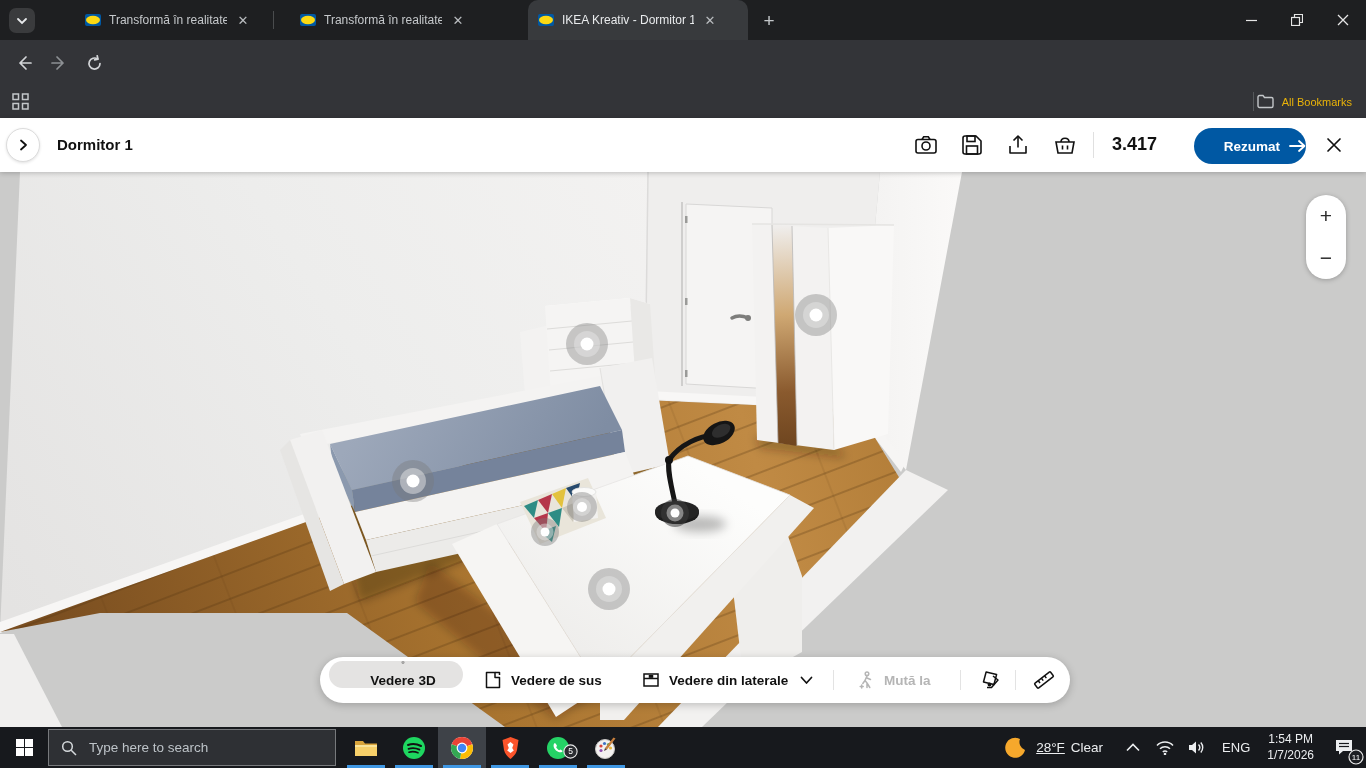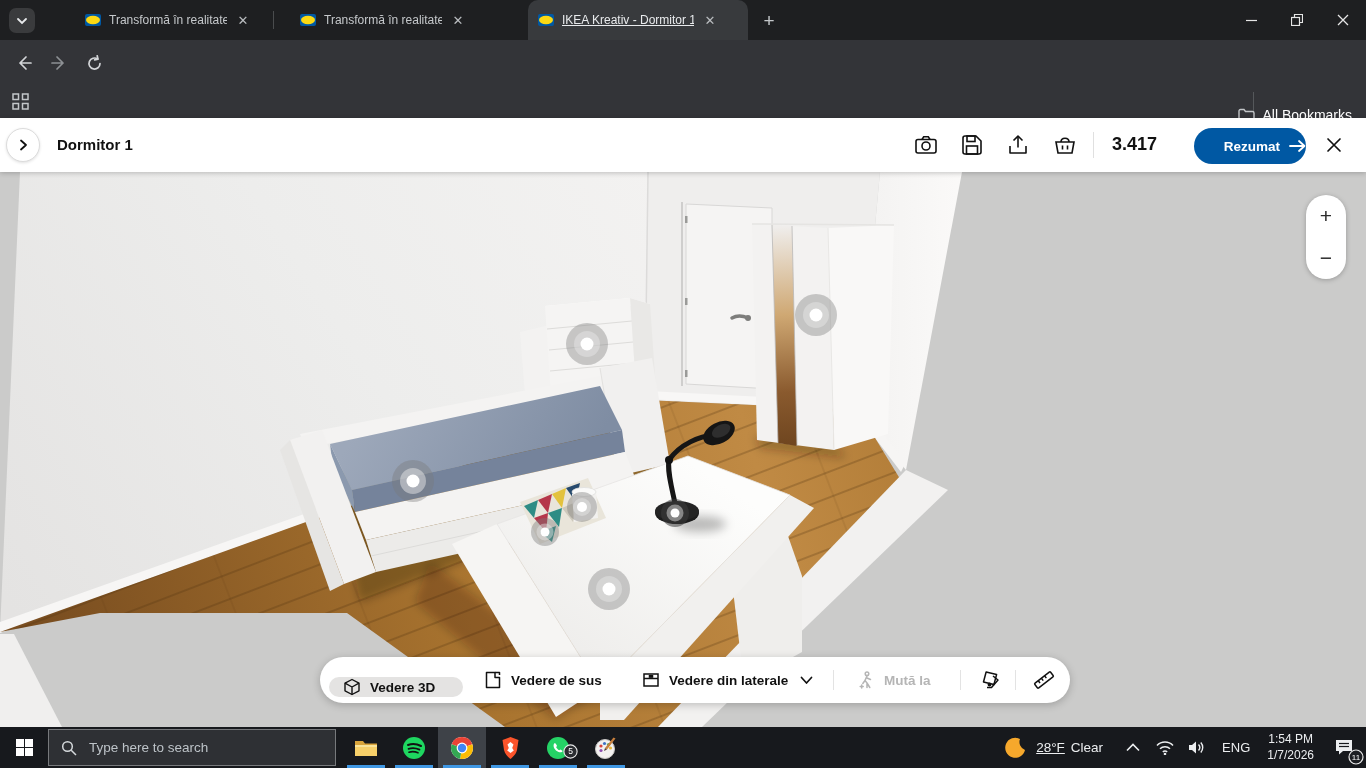--- a/index.html
+++ b/index.html
@@ -5,36 +5,36 @@
   html,body{margin:0;padding:0;background:#000;}
   *{box-sizing:border-box;font-family:"Liberation Sans",sans-serif;}
   #screen{position:relative;width:1366px;height:768px;overflow:hidden;background:#cbcbca;}
 
   
   #titlebar{position:absolute;left:0;top:0;width:1366px;height:40px;background:#1e1f21;}
   .tabsearch{position:absolute;left:9px;top:8px;width:26px;height:25px;border-radius:7px;background:#3a3b3d;display:flex;align-items:center;justify-content:center;}
   .tab{position:absolute;top:0;height:40px;display:flex;align-items:center;padding:0 10px;}
   .tab .title{font-size:12px;color:#c5c8cb;white-space:nowrap;overflow:hidden;max-width:118px;}
   .tab.active{background:#383a3d;border-radius:10px 10px 0 0;}
-  .tab.active .title{color:#e9ebed;max-width:132px;text-decoration:underline;}
+  .tab.active .title{color:#e9ebed;max-width:132px;}
   .favicon{width:16px;height:16px;margin-right:8px;flex:0 0 auto;}
   .tabclose{margin-left:8px;width:16px;height:16px;border-radius:8px;display:flex;align-items:center;justify-content:center;color:#b9bcbf;font-size:13px;line-height:1;}
   .tabsep{position:absolute;top:11px;width:1px;height:18px;background:#4a4c4e;}
   .newtab{position:absolute;left:756px;top:8px;width:26px;height:25px;color:#c5c8cb;font-size:19px;display:flex;align-items:center;justify-content:center;}
   .wincontrols{position:absolute;right:0;top:0;height:40px;display:flex;}
   .winbtn{width:46px;height:40px;display:flex;align-items:center;justify-content:center;}
 
   #toolbar{position:absolute;left:0;top:40px;width:1366px;height:45px;background:#333438;}
   .navbtn{position:absolute;top:8px;width:30px;height:30px;display:flex;align-items:center;justify-content:center;border-radius:15px;}
   #omnibox{position:absolute;left:119px;top:46px;width:1104px;height:33px;border-radius:17px;background:#212225;display:flex;align-items:center;}
   #urltext{margin-left:42px;font-size:13.5px;color:#d7d9dc;white-space:nowrap;overflow:hidden;width:930px;}
   .omniicon{position:absolute;top:7px;width:20px;height:20px;}
 
   #bookmarksbar{position:absolute;left:0;top:85px;width:1366px;height:33px;background:#333438;}
-  #allbookmarks{position:absolute;right:14px;top:22px;display:flex;align-items:center;color:#ffffff;font-size:14px;gap:8px;}
+  #allbookmarks{position:absolute;right:14px;top:9px;display:flex;align-items:center;color:#eab308;font-size:11px;gap:8px;}
 
   
   #appheader{position:absolute;left:0;top:118px;width:1366px;height:54px;background:#ffffff;box-shadow:0 1px 5px rgba(0,0,0,.22);z-index:5;}
   #backbtn{position:absolute;left:6px;top:10px;width:34px;height:34px;border-radius:17px;background:#fff;border:1px solid #dcdcdc;box-shadow:0 1px 3px rgba(0,0,0,.12);display:flex;align-items:center;justify-content:center;}
   #roomtitle{position:absolute;left:57px;top:18px;font-size:15px;font-weight:bold;color:#111;}
   .hdricon{position:absolute;top:15px;width:24px;height:24px;}
   .hdrsep{position:absolute;top:14px;width:1px;height:26px;background:#e0e0e0;}
   #price{position:absolute;left:1112px;top:16px;}
   #price .val{font-size:18px;font-weight:bold;color:#111;}
   #price .cur{font-size:10px;font-weight:bold;color:#111;vertical-align:top;position:relative;top:-2px;margin-left:20px;padding-left:40px;}
@@ -44,21 +44,21 @@
 
   
   #canvas{position:absolute;left:0;top:172px;width:1366px;height:555px;}
 
   #zoomctl{position:absolute;left:1306px;top:195px;width:40px;height:84px;border-radius:20px;background:#fff;box-shadow:0 1px 5px rgba(0,0,0,.25);display:flex;flex-direction:column;z-index:6;}
   #zoomctl div{flex:1;display:flex;align-items:center;justify-content:center;font-size:21px;color:#2c2c2c;}
 
   #viewbar{position:absolute;left:320px;top:657px;width:750px;height:46px;border-radius:23px;background:#fff;box-shadow:0 2px 8px rgba(0,0,0,.22);z-index:6;}
   .vb-item{position:absolute;top:0;height:46px;display:flex;align-items:center;gap:9px;}
   .vb-item span{font-size:13.5px;font-weight:bold;color:#111;white-space:nowrap;}
-  .vb-chip{left:9px;width:134px;background:#e4e3e2;border-radius:19px;top:20px;height:20px;padding-left:14px;}
+  .vb-chip{left:9px;width:134px;background:#e4e3e2;border-radius:19px;top:4px;height:27px;padding-left:14px;flex-direction:column;}
   .vb-sep{position:absolute;top:13px;width:1px;height:20px;background:#e3e3e3;}
   .vb-item.disabled span{color:#b5b5b5;}
 
   
   #taskbar{position:absolute;left:0;top:727px;width:1366px;height:54px;background:#17191d;z-index:10;}
   #startbtn{position:absolute;left:0;top:0;width:48px;height:41px;display:flex;align-items:center;justify-content:center;}
   #searchbox{position:absolute;left:48px;top:2px;width:288px;height:37px;background:#2e3034;border:1px solid #77797c;display:flex;align-items:center;}
   #searchbox input{background:transparent;border:none;outline:none;color:#c3c8cc;font-size:13.5px;width:230px;}
   #searchbox input::placeholder{color:#bdc3c8;}
   .tb-cell{position:absolute;top:0;width:48px;height:41px;display:flex;align-items:center;justify-content:center;}

